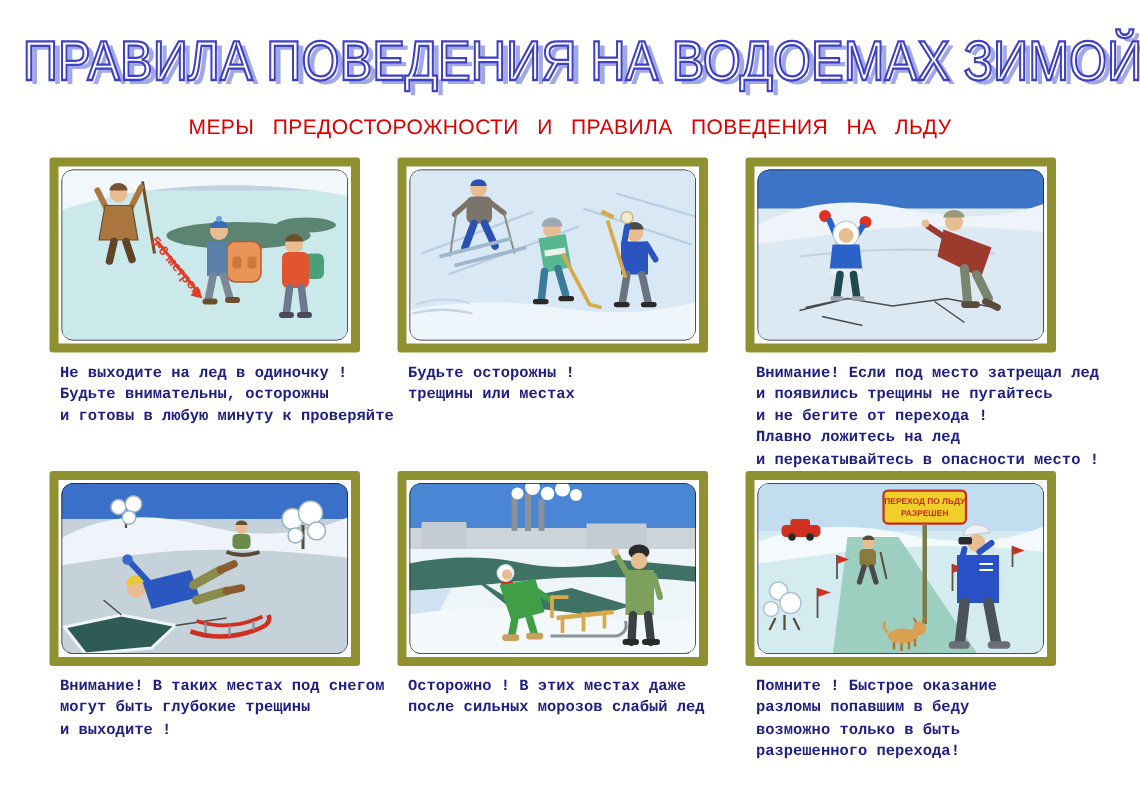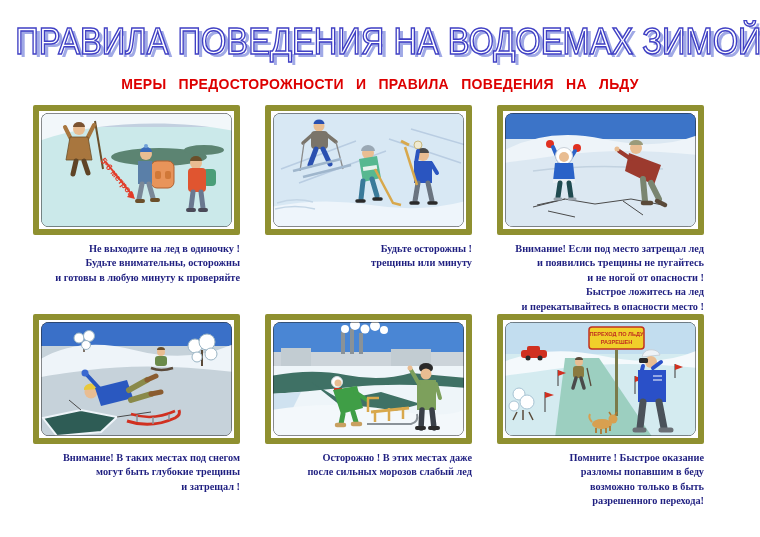--- a/index.html
+++ b/index.html
@@ -12,39 +12,39 @@
     margin:20px 0 0 0;text-align:center;white-space:nowrap;
     font-family:"Liberation Sans",sans-serif;font-weight:normal;
     font-size:34px;letter-spacing:0px;
     color:#ffffff;
     -webkit-text-stroke:1.4px #4040c4;
     text-shadow:4px 3px 0 #a0a9e6;
     transform:scale(0.96,1.1);transform-origin:center top;
   }
   .subtitle{
     margin:17px 0 0 0;text-align:center;
-    font-size:14px;font-weight:bold;letter-spacing:.3px;word-spacing:8px;
+    font-size:14px;font-weight:normal;letter-spacing:.3px;word-spacing:8px;
     color:#dd0000;white-space:nowrap;
   }
   
   .grid{
     margin-top:13px;padding-left:33px;
     display:grid;grid-template-columns:207px 207px 207px;
     grid-template-rows:209px auto;column-gap:25px;
   }
   .cell{margin:0;}
   .frame{
     width:195px;height:118px;border:6px solid #8f9030;border-radius:2px;
     background:#ffffff;line-height:0;
   }
   .frame svg{display:block;}
   .caption{
     margin-top:7px;padding-left:7px;
-    font-family:Liberation Serif, serif;font-weight:bold;
-    font-size:10.3px;line-height:14.4px;color:#1f1f80;text-align:right;
+    font-family:Liberation Mono, monospace;font-weight:bold;
+    font-size:10.3px;line-height:14.4px;color:#1f1f80;
   }
   .cap-line{white-space:nowrap;}
   svg text{font-family:"Liberation Sans",sans-serif;}
 </style>
 </head>
 <body>
 
 <h1 class="title">ПРАВИЛА ПОВЕДЕНИЯ НА ВОДОЕМАХ ЗИМОЙ</h1>
 <div class="subtitle">МЕРЫ ПРЕДОСТОРОЖНОСТИ И ПРАВИЛА ПОВЕДЕНИЯ НА ЛЬДУ</div>
 
@@ -157,21 +157,21 @@
             <path d="M140,92 h7 M158,92 h7" stroke="#2a2a2a" stroke-width="3.5" stroke-linecap="round"></path>
             <path d="M134,36 L146,74" stroke="#d8a84c" stroke-width="2.5"></path>
             <path d="M130,30 l8,4" stroke="#d8a84c" stroke-width="3"></path>
           </g>
           <rect x="1.25" y="1.25" width="192.5" height="115.5" rx="8" fill="none" stroke="#1c1c1c" stroke-width="2.5"></rect>
         </g>
       </svg>
     </div>
     <figcaption class="caption">
       <div class="cap-line">Будьте осторожны !</div>
-      <div class="cap-line">трещины или минуту</div>
+      <div class="cap-line">трещины или местах</div>
     </figcaption>
   </figure>
 
   <figure class="cell">
     <div class="frame">
       <svg width="195" height="118" viewBox="0 0 195 118">
         <defs>
             <clipPath id="clip3">
               <rect x="2" y="2" width="191" height="114" rx="8"></rect>
             </clipPath>
@@ -204,22 +204,22 @@
             <path d="M148,72 l8,16 M140,68 l2,22" stroke="#7a8570" stroke-width="6" stroke-linecap="round"></path>
             <path d="M154,90 l8,4 M140,92 h8" stroke="#5a4a3a" stroke-width="4.5" stroke-linecap="round"></path>
           </g>
           <rect x="1.25" y="1.25" width="192.5" height="115.5" rx="8" fill="none" stroke="#1c1c1c" stroke-width="2.5"></rect>
         </g>
       </svg>
     </div>
     <figcaption class="caption">
       <div class="cap-line">Внимание! Если под место затрещал лед</div>
       <div class="cap-line">и появились трещины не пугайтесь</div>
-      <div class="cap-line">и не ногой от опасности !</div>
-      <div class="cap-line">Быстрое ложитесь на лед</div>
+      <div class="cap-line">и не бегите от перехода !</div>
+      <div class="cap-line">Плавно ложитесь на лед</div>
       <div class="cap-line">и перекатывайтесь в опасности место !</div>
     </figcaption>
   </figure>
 
   <figure class="cell">
     <div class="frame">
       <svg width="195" height="118" viewBox="0 0 195 118">
         <defs>
             <clipPath id="clip4">
               <rect x="2" y="2" width="191" height="114" rx="8"></rect>
@@ -267,21 +267,21 @@
             <path d="M92,94 q22,7 44,-3" stroke="#d03020" stroke-width="2.5" fill="none"></path>
             <path d="M98,95 v7 M114,97 v7 M130,94 v6" stroke="#8a9298" stroke-width="1.5"></path>
           </g>
           <rect x="1.25" y="1.25" width="192.5" height="115.5" rx="8" fill="none" stroke="#1c1c1c" stroke-width="2.5"></rect>
         </g>
       </svg>
     </div>
     <figcaption class="caption">
       <div class="cap-line">Внимание! В таких местах под снегом</div>
       <div class="cap-line">могут быть  глубокие трещины</div>
-      <div class="cap-line">и затрещал !</div>
+      <div class="cap-line">и выходите !</div>
     </figcaption>
   </figure>
 
   <figure class="cell">
     <div class="frame">
       <svg width="195" height="118" viewBox="0 0 195 118">
         <defs>
             <clipPath id="clip5">
               <rect x="2" y="2" width="191" height="114" rx="8"></rect>
             </clipPath>

